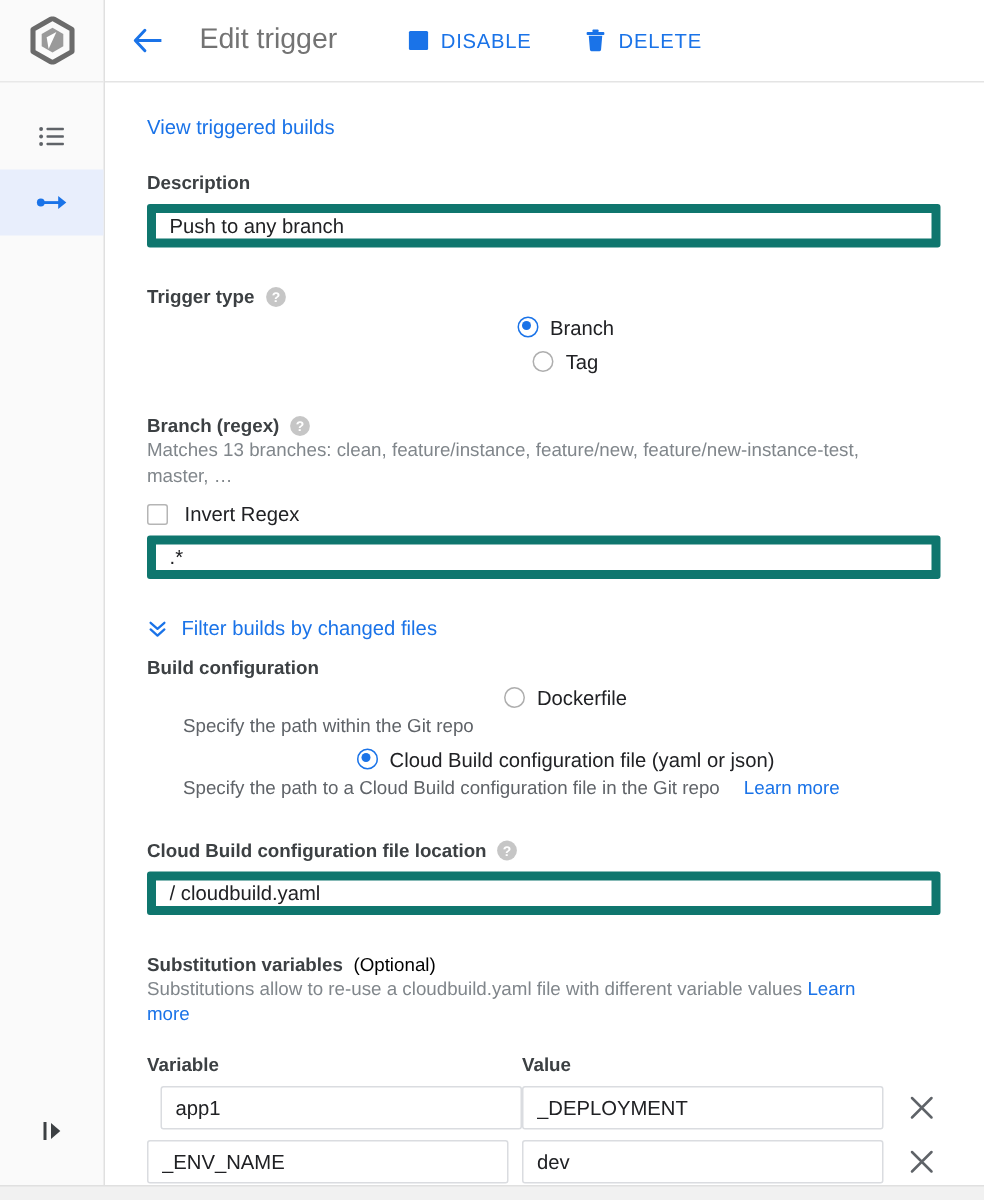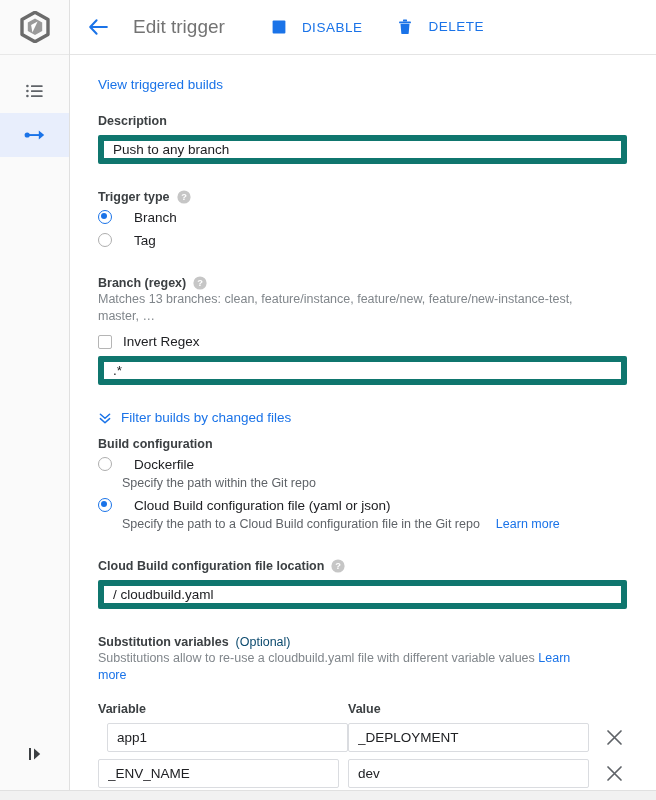--- a/index.html
+++ b/index.html
@@ -87,21 +87,22 @@
     white-space: nowrap;
   }
   .topbar-actions {
     display: flex;
     align-items: center;
     margin-left: 47px;
     gap: 36px;
   }
   .action-btn {
     display: flex;
-    gap: 16px;
+    align-items: center;
+    gap: 8px;
     color: #1a73e8;
     font-size: 13.5px;
     letter-spacing: .5px;
     cursor: pointer;
     background: none; border: none; padding: 0;
     font-family: inherit;
   }
 
   
   .content {
@@ -146,24 +147,25 @@
     font-size: 12.5px;
     color: #80868b;
     line-height: 17px;
     width: 510px;
     margin-top: 1px;
   }
 
   .radio-row {
     display: flex;
     align-items: center;
-    gap: 22px;
+    gap: 8px;
     height: 20px;
     margin-top: 3px;
     cursor: pointer;
+    justify-content: center;
   }
   .radio {
     width: 14px; height: 14px;
     border-radius: 50%;
     border: 1.6px solid #aeaeae;
     position: relative;
     flex: 0 0 14px;
     background: #fff;
   }
   .radio.checked { border-color: #1a73e8; }
@@ -206,21 +208,21 @@
   .expander {
     display: flex;
     align-items: center;
     gap: 9px;
     color: #1a73e8;
     font-size: 13.5px;
     cursor: pointer;
     margin-top: 25px;
   }
 
-  .optional-tag { color: #0c4a6e; font-weight: normal; }
+  .optional-tag { color: #000000; font-weight: normal; }
 
   
   .var-header {
     display: flex;
     margin-top: 18px;
   }
   .var-header .col1 { width: 250px; }
   .col-head {
     font-size: 12.5px;
     font-weight: bold;

